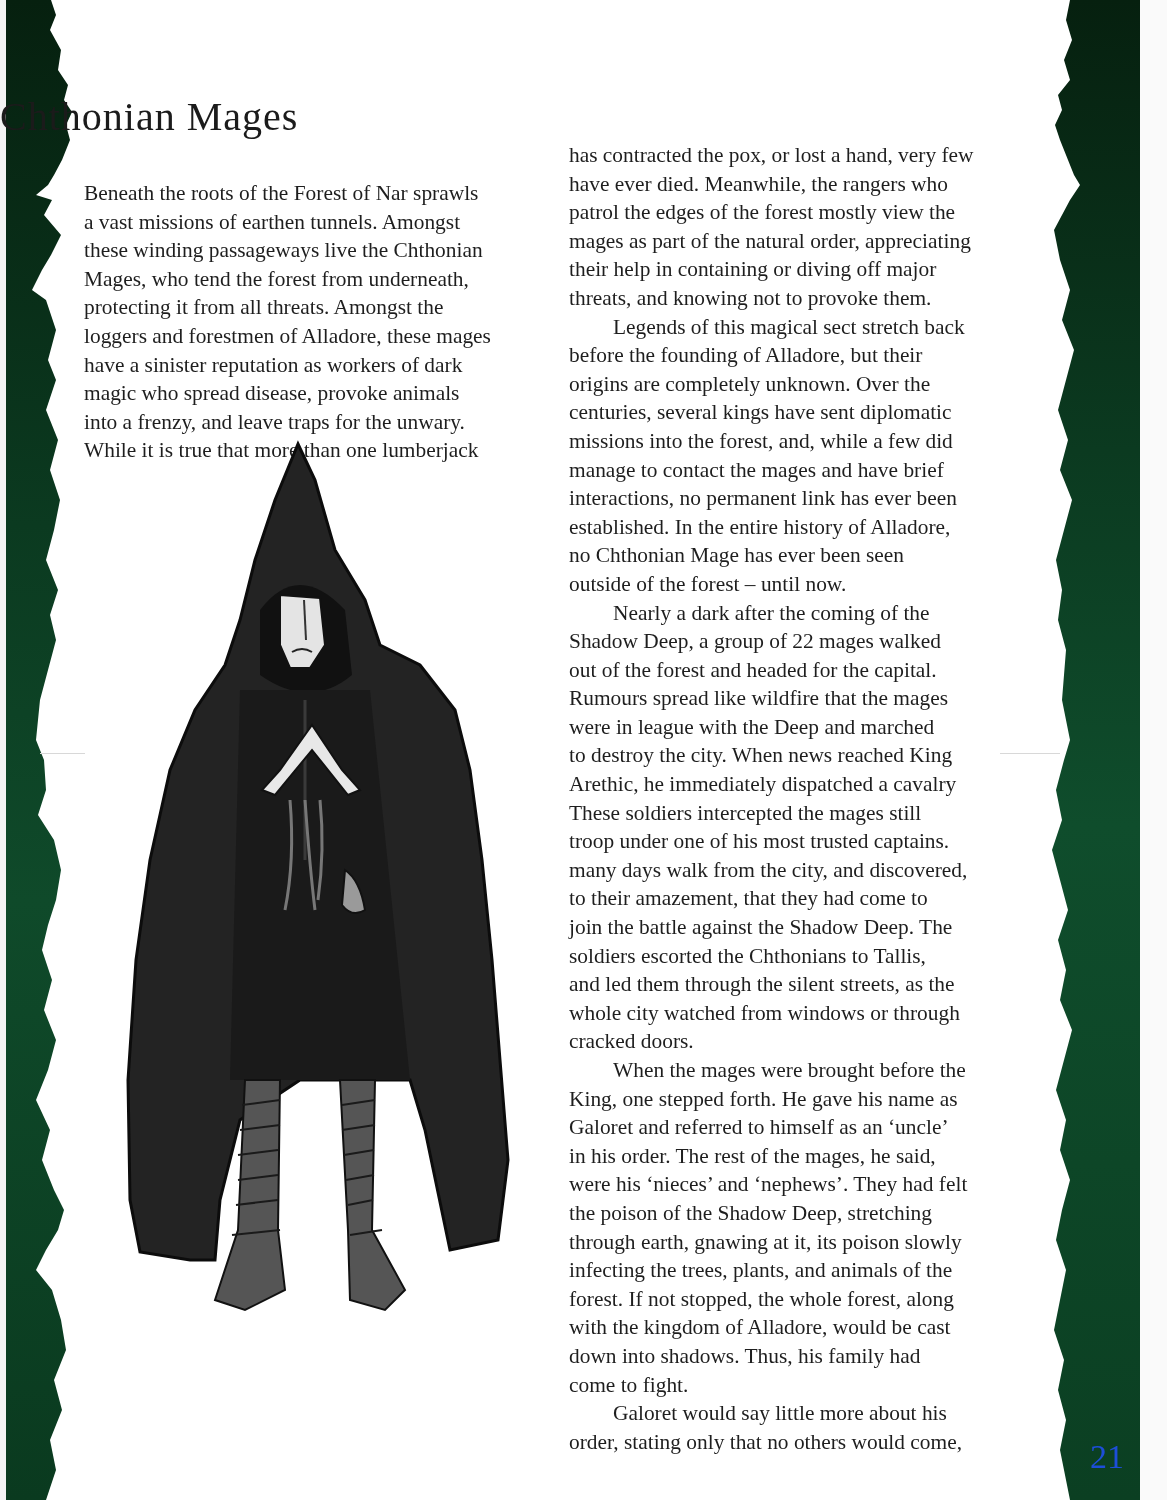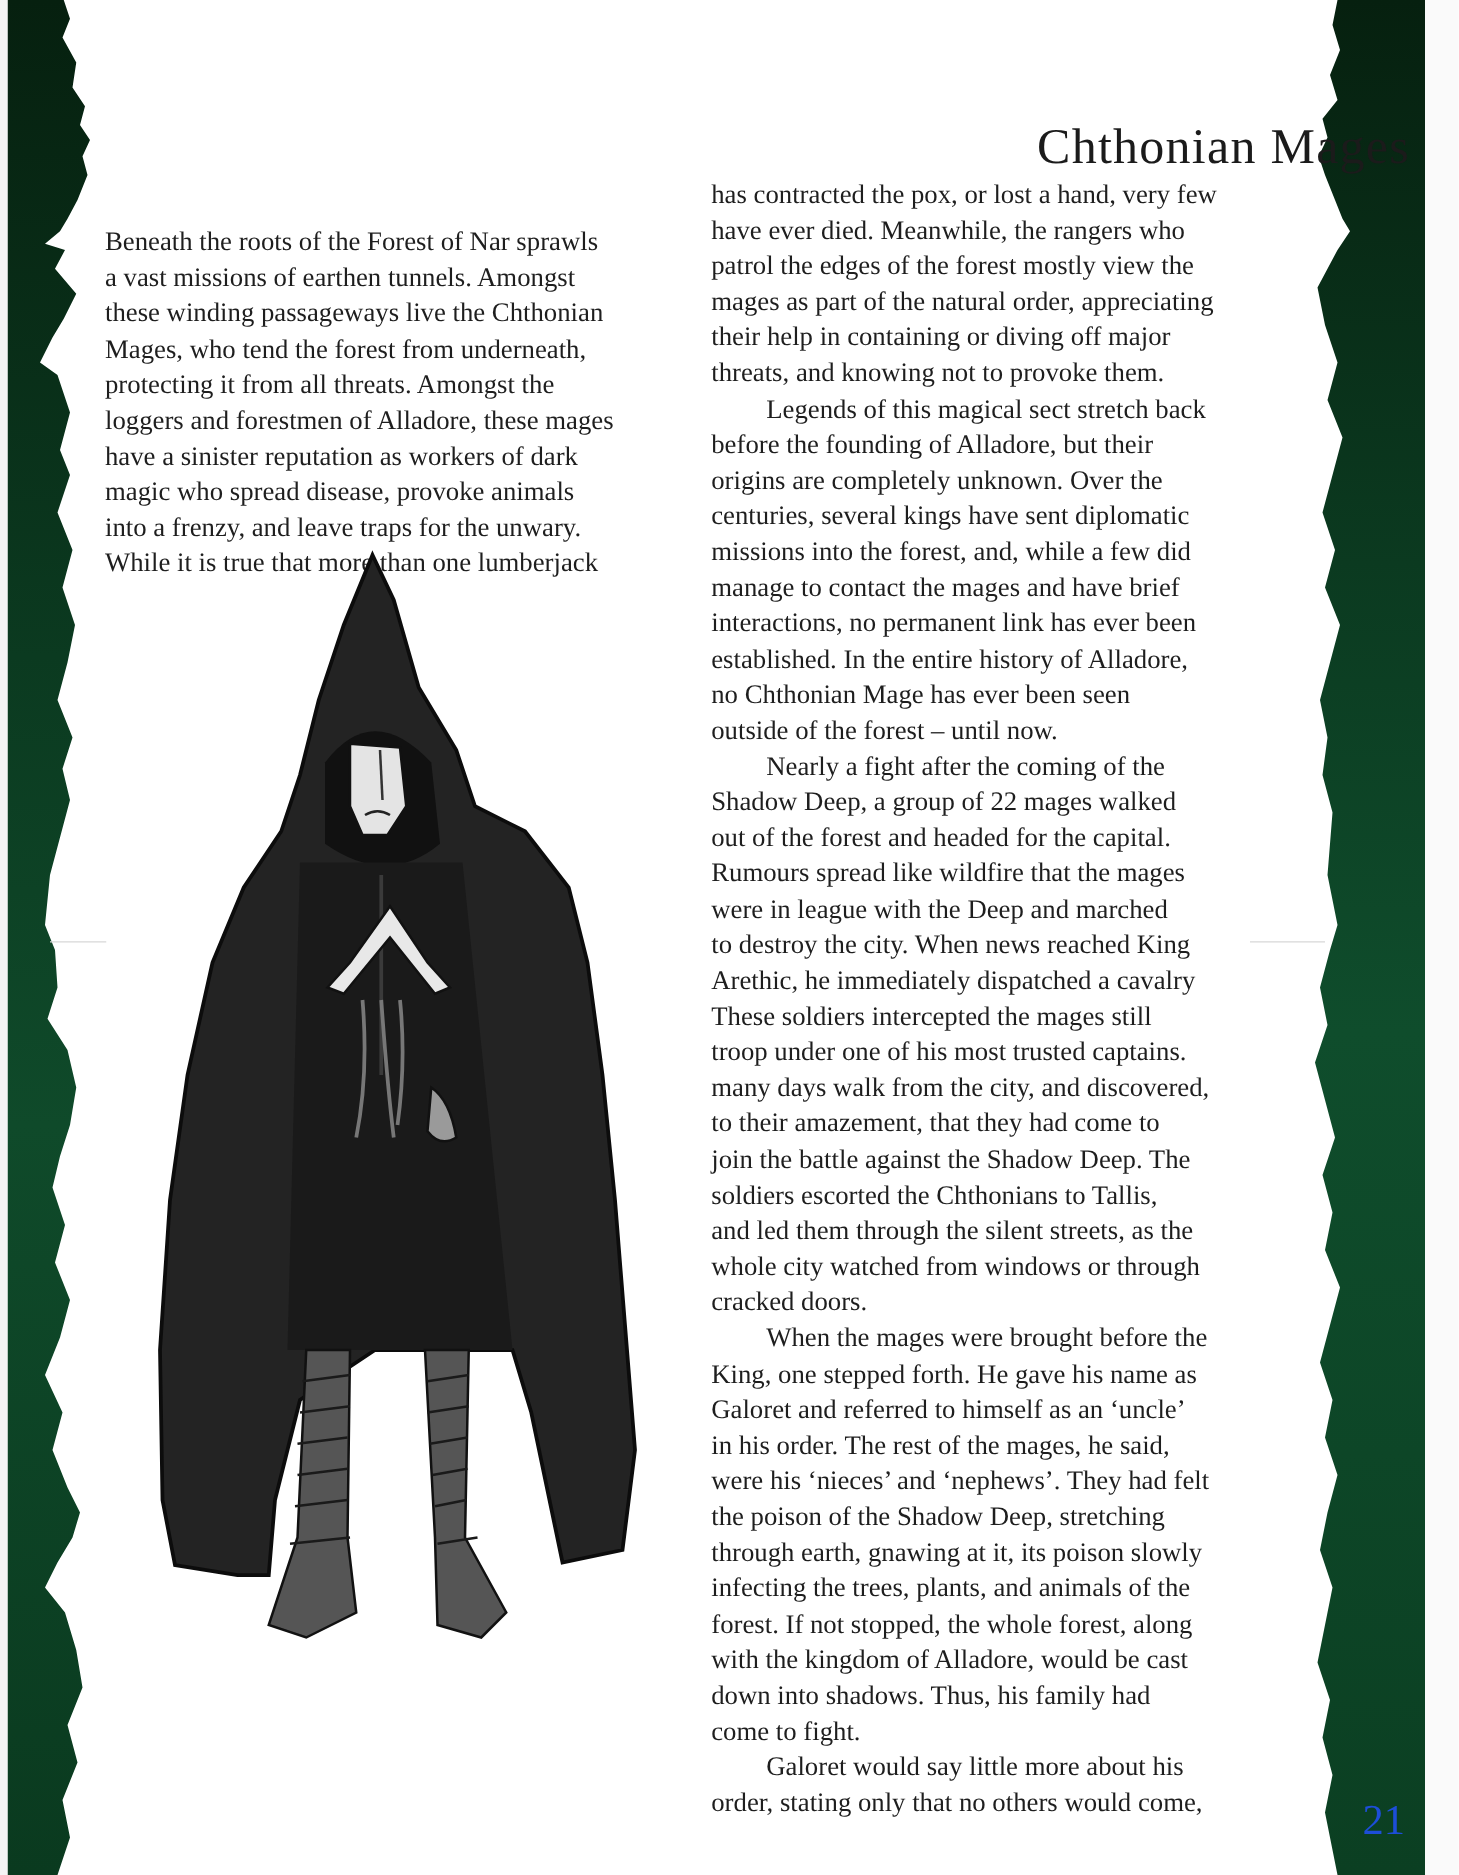--- a/index.html
+++ b/index.html
@@ -8,23 +8,23 @@
     background: #ffffff;
     font-family: "Liberation Serif", "DejaVu Serif", serif;
     color: #1c1c1c;
   }
   .outer-left { position: absolute; left: 0; top: 0; width: 6px; height: 1500px; background: #f4f4f4; }
   .outer-right { position: absolute; right: 0; top: 0; width: 28px; height: 1500px; background: #fafafa; }
   .border-svg { position: absolute; top: 0; height: 1500px; }
   .border-left { left: 6px; width: 80px; }
   .border-right { left: 1000px; width: 140px; }
   .title {
-    position: absolute; left: 0; width: 1100px; top: 66px; text-align: right;
+    position: absolute; left: 0; width: 1100px; top: 66px; text-align: left;
     font-family: "Liberation Serif", "DejaVu Serif", serif;
-    font-size: 40px; letter-spacing: 1px; color: #1b1b1b; font-weight: normal; padding-left: 28px;
+    font-size: 40px; letter-spacing: 1px; color: #1b1b1b; font-weight: normal;
   }
   .col {
     position: absolute; font-size: 21.4px; line-height: 28.6px; color: #1e1e1e;
   }
   .col-left { left: 84px; top: 131px; width: 460px; margin-top: 48px; }
   .col-right { left: 569px; top: 141px; width: 450px; }
   .line { white-space: nowrap; display: block; }
   .indent { padding-left: 44px; }
   .illustration { position: absolute; left: 120px; top: 440px; width: 400px; height: 1000px; }
   .page-number {
@@ -90,21 +90,21 @@
     <span class="line indent">Legends of this magical sect stretch back</span>
     <span class="line">before the founding of Alladore, but their</span>
     <span class="line">origins are completely unknown. Over the</span>
     <span class="line">centuries, several kings have sent diplomatic</span>
     <span class="line">missions into the forest, and, while a few did</span>
     <span class="line">manage to contact the mages and have brief</span>
     <span class="line">interactions, no permanent link has ever been</span>
     <span class="line">established. In the entire history of Alladore,</span>
     <span class="line">no Chthonian Mage has ever been seen</span>
     <span class="line">outside of the forest – until now.</span>
-    <span class="line indent">Nearly a fight after the coming of the</span>
+    <span class="line indent">Nearly a dark after the coming of the</span>
     <span class="line">Shadow Deep, a group of 22 mages walked</span>
     <span class="line">out of the forest and headed for the capital.</span>
     <span class="line">Rumours spread like wildfire that the mages</span>
     <span class="line">were in league with the Deep and marched</span>
     <span class="line">to destroy the city. When news reached King</span>
     <span class="line">Arethic, he immediately dispatched a cavalry</span>
     <span class="line">These soldiers intercepted the mages still</span>
     <span class="line">troop under one of his most trusted captains.</span>
     <span class="line">many days walk from the city, and discovered,</span>
     <span class="line">to their amazement, that they had come to</span>

